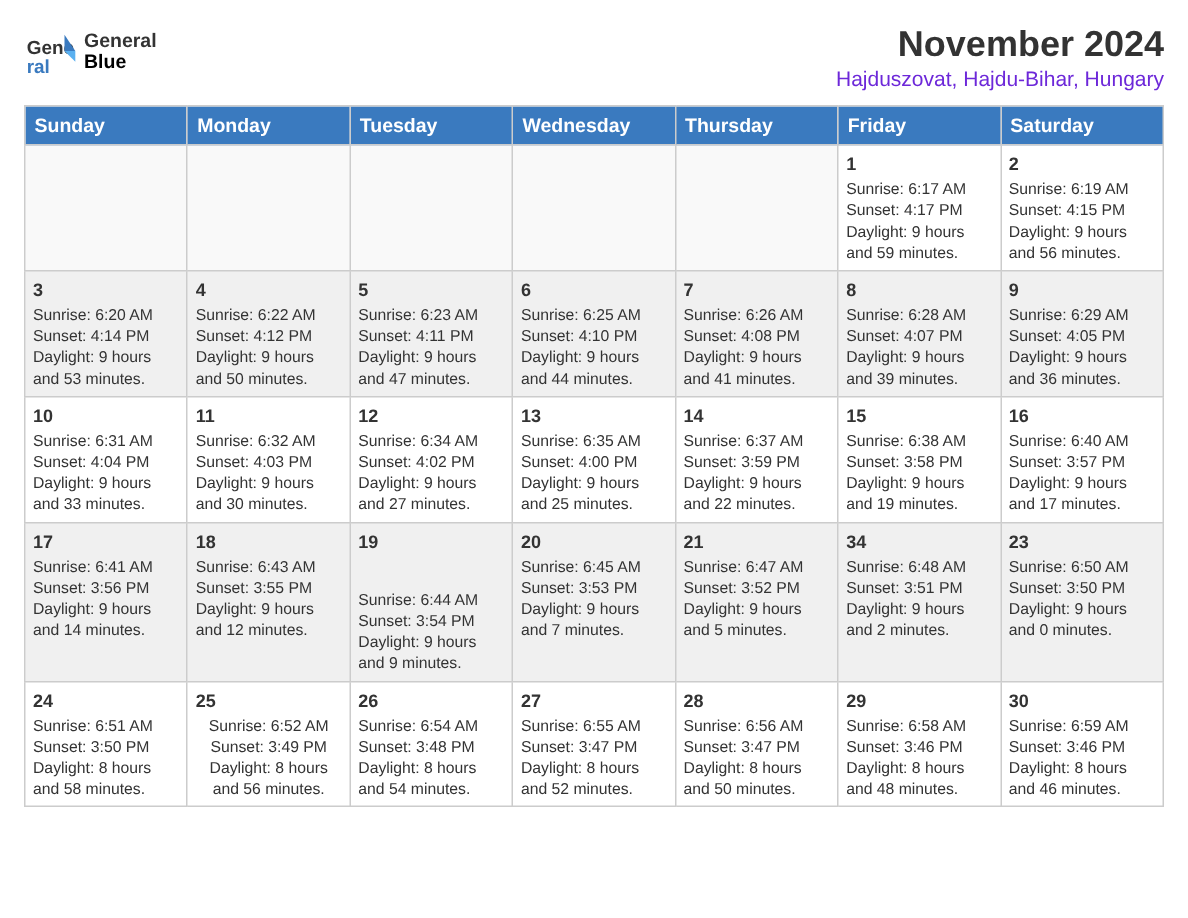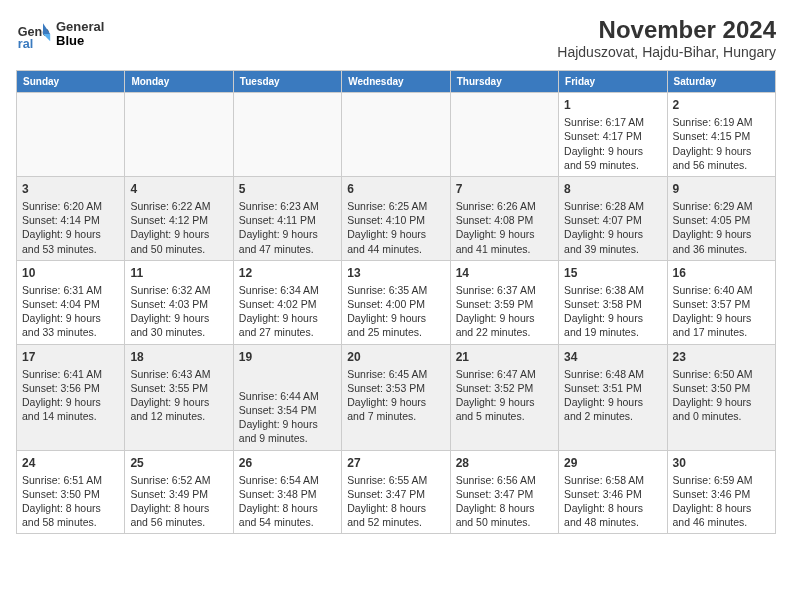--- a/index.html
+++ b/index.html
@@ -37,33 +37,33 @@
     .title-area {
       text-align: right;
     }
     .month-title {
       font-size: 24px;
       font-weight: bold;
       color: #333;
     }
     .subtitle {
       font-size: 14px;
-      color: #404040;
+      color: #6d28d9;
     }
     .calendar {
       width: 100%;
       border-collapse: collapse;
       font-size: 10.5px;
     }
     .calendar th {
       background: #3a7abf;
       color: #fff;
       text-align: left;
       padding: 5px 6px;
-      font-size: 10px;
+      font-size: 13px;
       font-weight: bold;
       border: 1px solid #ccc;
     }
     .calendar td {
       vertical-align: top;
       padding: 4px 5px;
       border: 1px solid #ccc;
       width: 108px;
       min-height: 80px;
       height: 82px;
@@ -274,21 +274,21 @@
       </tr>
       <tr>
         <td>
           <span class="day-num">24</span>
           <div style="white-space: pre-line;">Sunrise: 6:51 AM
 Sunset: 3:50 PM
 Daylight: 8 hours and 58 minutes.</div>
         </td>
         <td>
           <span class="day-num">25</span>
-          <div style="white-space: pre-line;">Sunrise: 6:52 AM
+          <div style="white-space: pre-line; text-align: center;">Sunrise: 6:52 AM
 Sunset: 3:49 PM
 Daylight: 8 hours and 56 minutes.</div>
         </td>
         <td>
           <span class="day-num">26</span>
           <div style="white-space: pre-line;">Sunrise: 6:54 AM
 Sunset: 3:48 PM
 Daylight: 8 hours and 54 minutes.</div>
         </td>
         <td>

